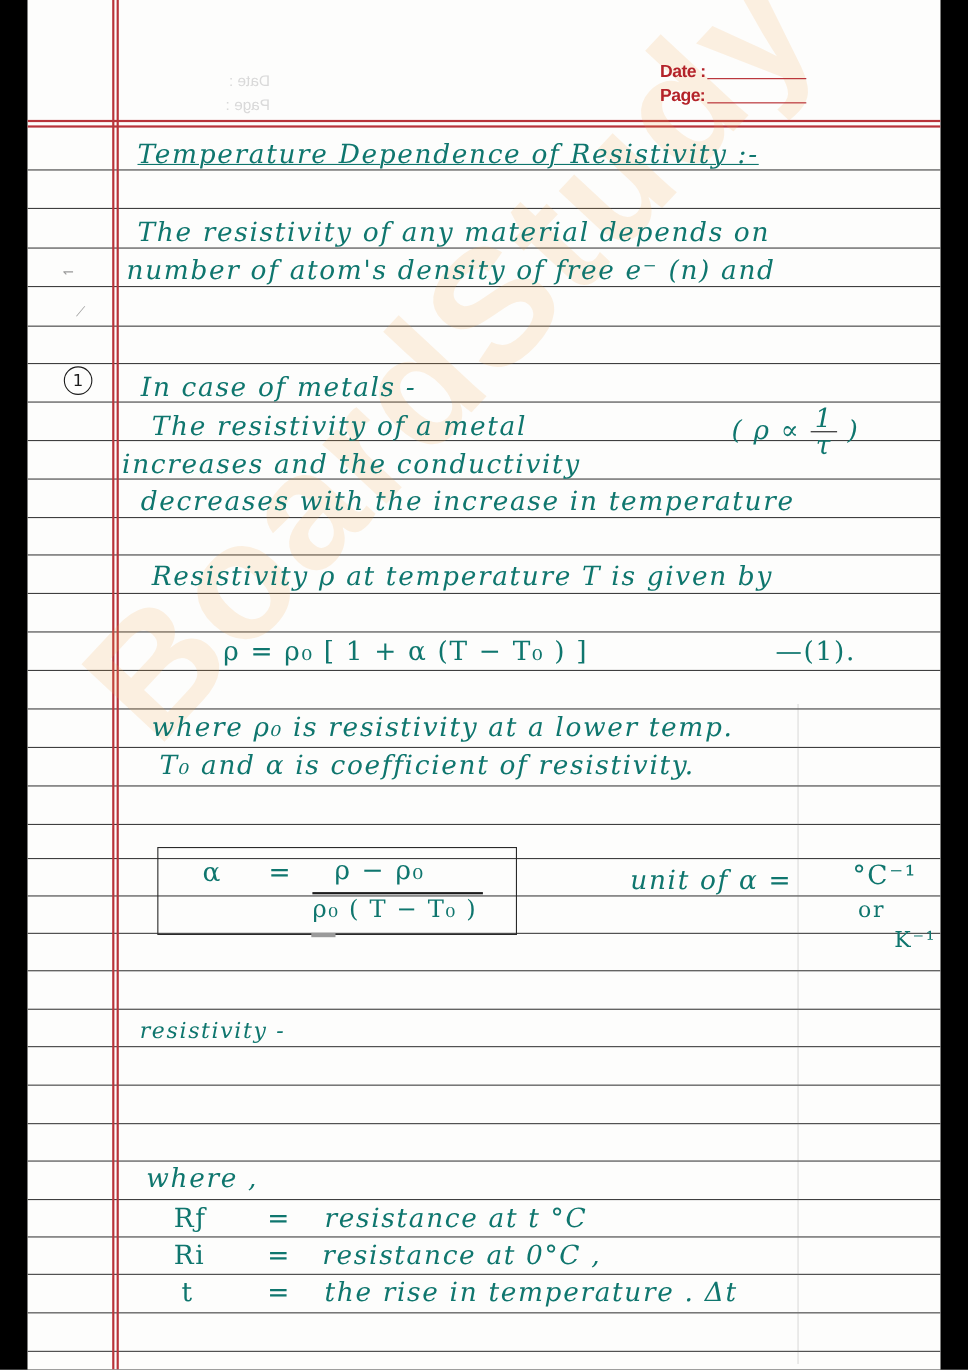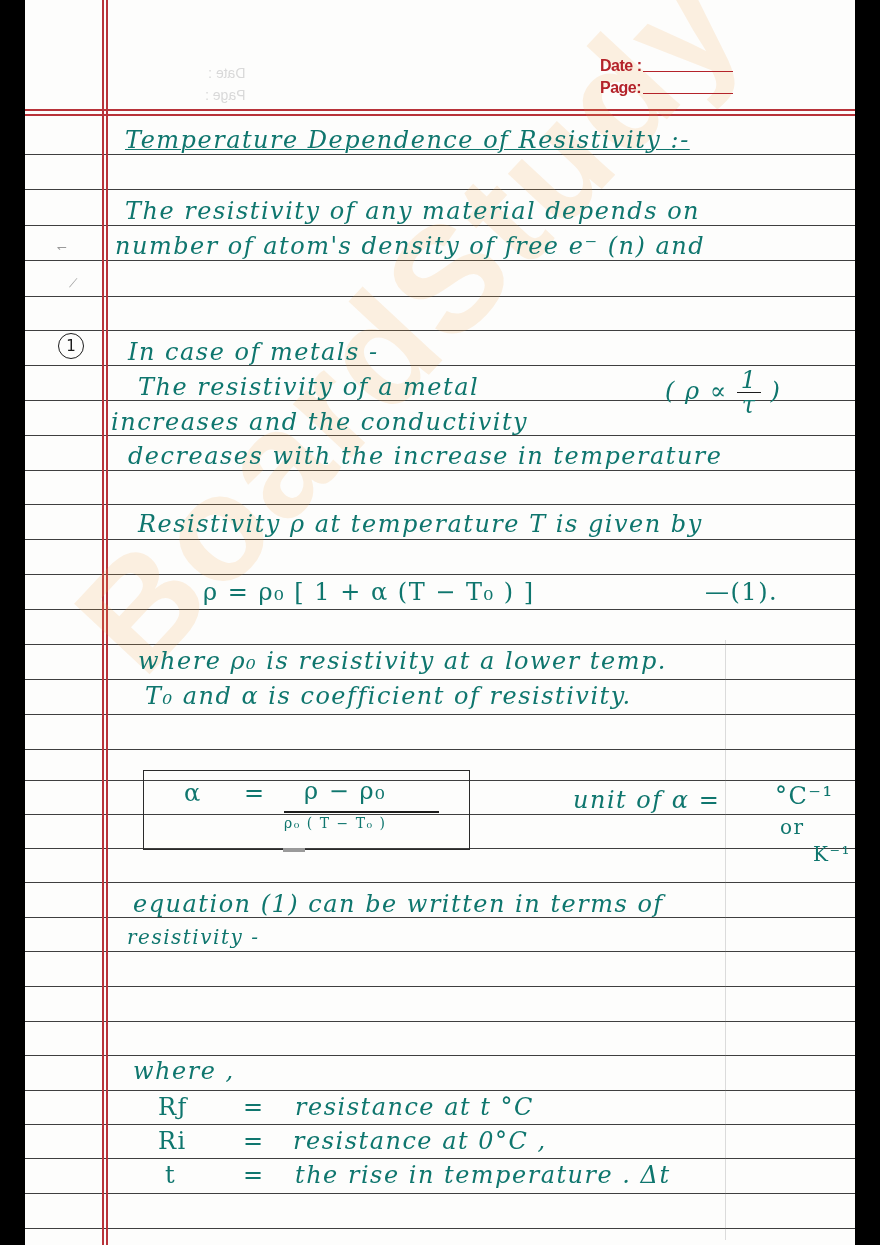--- a/index.html
+++ b/index.html
@@ -23,21 +23,21 @@
     position: absolute; left: 80px; top: 560px;
     font-family: "Liberation Sans", sans-serif; font-size: 150px; font-weight: bold;
     color: rgba(245, 170, 80, 0.16); transform: rotate(-47deg); transform-origin: left center;
     white-space: nowrap; pointer-events: none; letter-spacing: 4px;
   }
   .hw {
     position: absolute; font-family: "DejaVu Serif", serif; color: #0f766e;
     font-style: italic; white-space: nowrap; letter-spacing: 1.5px;
   }
   .hw.big { font-size: 24px; }
-  .hw.med { font-size: 14px; }
+  .hw.med { font-size: 22px; }
   .hw.small { font-size: 20px; }
   .underlined { text-decoration: underline; text-decoration-thickness: 1px; }
   .circle-num {
     position: absolute; left: 33px; top: 333px; width: 24px; height: 24px; border: 1.6px solid #1c1c1c;
     border-radius: 50%; font-family: "DejaVu Sans", sans-serif; font-size: 15px; text-align: center; line-height: 24px; color: #1c1c1c;
   }
   .frac { display: inline-flex; flex-direction: column; align-items: center; vertical-align: middle; line-height: 1; }
   .frac .num { border-bottom: 1.5px solid #1c1c1c; padding: 0 4px; }
   .formula-box {
     position: absolute; left: 118px; top: 770px; width: 325px; height: 78px;
@@ -150,21 +150,20 @@
     <div class="fb-line"></div>
     <div class="hw med fb-den" style="font-style:normal">ρ₀ ( T − T₀ )</div>
   </div>
   <div class="fb-mark" style="left:258px; top:848px"></div>
 
   <div class="hw big" style="left:548px; top:786px">unit of α =</div>
   <div class="hw big" style="left:750px; top:782px; font-style:normal">°C⁻¹</div>
   <div class="hw small" style="left:755px; top:815px; font-style:normal">or</div>
   <div class="hw small" style="left:788px; top:842px; font-style:normal">K⁻¹</div>
 
-  <div class="hw big" style="left:108px; top:890px">equation (1) can be written in terms of</div>
   <div class="hw small" style="left:102px; top:925px">resistivity -</div>
 
 
   <div class="hw big" style="left:108px; top:1057px">where ,</div>
 
   <div>
     <div class="hw big" style="left:133px; top:1093px; font-style:normal">Rƒ</div>
     <div class="hw big" style="left:218px; top:1093px; font-style:normal">=</div>
     <div class="hw big" style="left:270px; top:1093px">resistance at t °C</div>
   </div>

